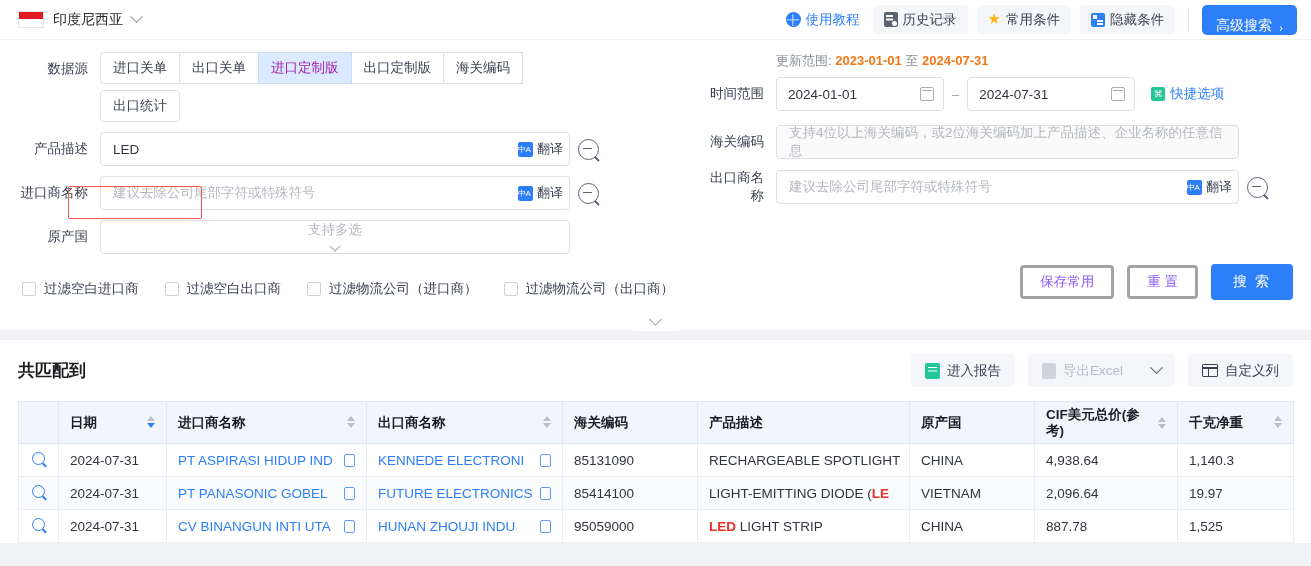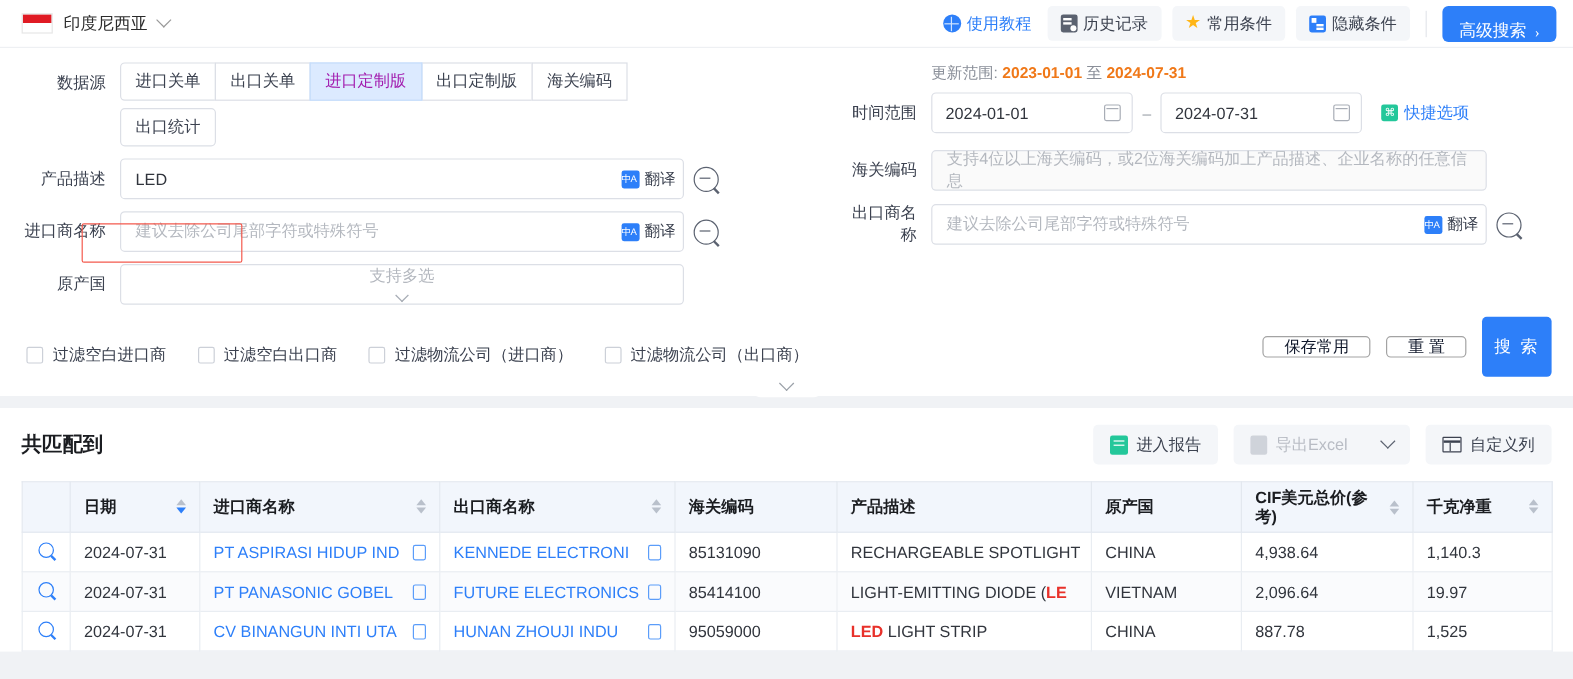--- a/index.html
+++ b/index.html
@@ -237,27 +237,27 @@
   .cbrow { display: flex; align-items: center; gap: 26px; margin-top: 14px; padding-left: 4px; }
   .cb { display: flex; align-items: center; gap: 8px; font-size: 13.5px; color: #3c4250; cursor: pointer; }
   .cbox {
     width: 14px; height: 14px; border: 1px solid #ccd0d8;
     border-radius: 2px; background: #fff;
   }
 
   
   .acts { display: flex; align-items: center; gap: 13px; justify-content: flex-end; }
   .btn-plain {
-    height: 18px; padding: 0 17px;
-    border: 1px solid #a3a3a3; border-radius: 4px;
-    background: #fff; font-size: 13.5px; color: #0f172a;
+    height: 34px; padding: 0 17px;
+    border: 3px solid #a3a3a3; border-radius: 4px;
+    background: #fff; font-size: 13.5px; color: #8b5cf6;
     display: flex; align-items: center; cursor: pointer;
   }
   .btn-primary {
-    height: 50px; padding: 0 10px;
+    height: 36px; padding: 0 22px;
     background: #2d7ff9; border-radius: 4px;
     color: #fff; font-size: 14px;
     display: flex; align-items: center; cursor: pointer;
     letter-spacing: 2px;
   }
 
   
   .collapse {
     position: absolute; left: 50%; transform: translateX(-50%);
     bottom: -1px;

